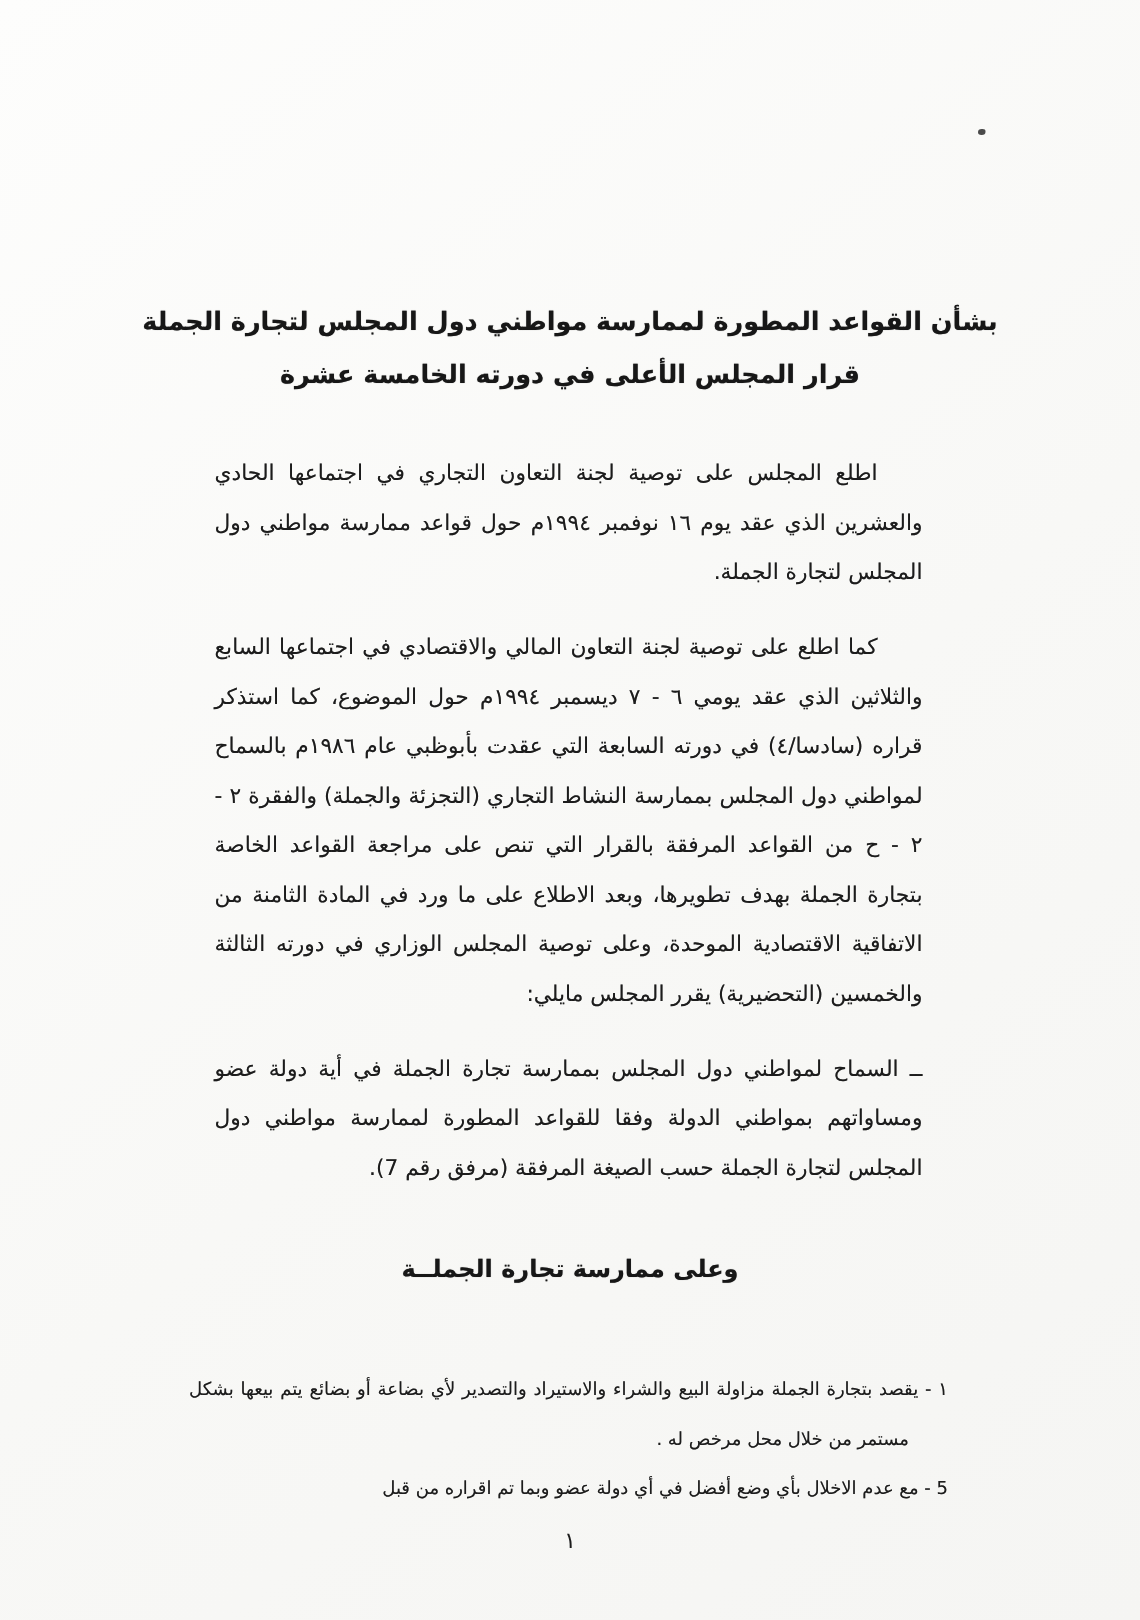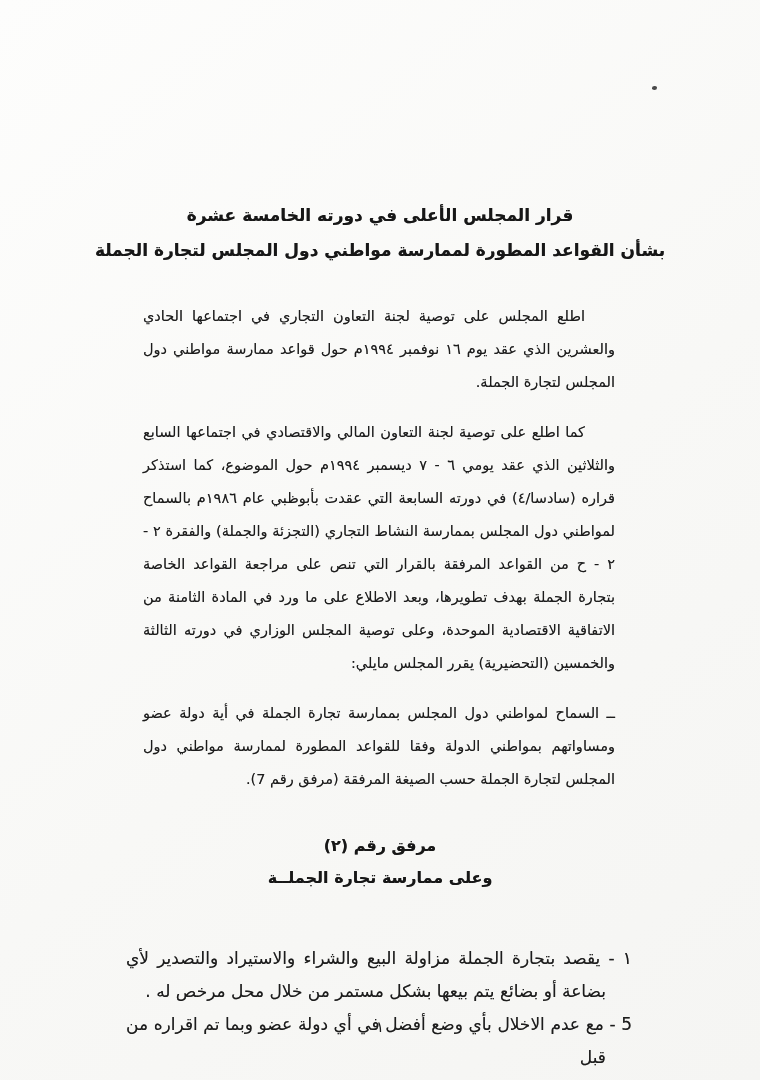--- a/index.html
+++ b/index.html
@@ -71,21 +71,21 @@
     color: #171717;
   }
   .annex-line {
     font-size: 16px;
     line-height: 32px;
     margin: 0;
     text-shadow: 0 0 0.5px rgba(0,0,0,0.55);
   }
   .items-block {
     margin: 48px 128px 0 126px;
-    font-size: 17px;
+    font-size: 12px;
     line-height: 33px;
     text-align: justify;
     color: #1c1c1c;
     text-shadow: 0 0 0.4px rgba(0,0,0,0.45);
   }
   .list-item {
     margin: 0;
     padding-right: 26px;  
     text-indent: -26px;
   }
@@ -102,32 +102,31 @@
 </head>
 <body>
 
 <div class="page">
 
   <span class="scan-speck"></span>
 
   <div class="content">
 
     <div class="title-block">
+      <p class="title-line">بشأن القواعد المطورة لممارسة مواطني دول المجلس لتجارة الجملة</p>
       <p class="title-line">قرار المجلس الأعلى في دورته الخامسة عشرة</p>
-      <p class="title-line">بشأن القواعد المطورة لممارسة مواطني دول المجلس لتجارة الجملة</p>
     </div>
 
     <div class="body-block">
       <p class="para">اطلع المجلس على توصية لجنة التعاون التجاري في اجتماعها الحادي والعشرين الذي عقد يوم ١٦ نوفمبر ١٩٩٤م حول قواعد ممارسة مواطني دول المجلس لتجارة الجملة.</p>
       <p class="para">كما اطلع على توصية لجنة التعاون المالي والاقتصادي في اجتماعها السابع والثلاثين الذي عقد يومي ٦ - ٧ ديسمبر ١٩٩٤م حول الموضوع، كما استذكر قراره (سادسا/٤) في دورته السابعة التي عقدت بأبوظبي عام ١٩٨٦م بالسماح لمواطني دول المجلس بممارسة النشاط التجاري (التجزئة والجملة) والفقرة ٢ - ٢ - ح من القواعد المرفقة بالقرار التي تنص على مراجعة القواعد الخاصة بتجارة الجملة بهدف تطويرها، وبعد الاطلاع على ما ورد في المادة الثامنة من الاتفاقية الاقتصادية الموحدة، وعلى توصية المجلس الوزاري في دورته الثالثة والخمسين (التحضيرية) يقرر المجلس مايلي:</p>
       <p class="para no-indent">ــ السماح لمواطني دول المجلس بممارسة تجارة الجملة في أية دولة عضو ومساواتهم بمواطني الدولة وفقا للقواعد المطورة لممارسة مواطني دول المجلس لتجارة الجملة حسب الصيغة المرفقة (مرفق رقم 7).</p>
     </div>
 
     <div class="annex-heading">
-      <p class="annex-line">مرفق رقم (٢)</p>
       <p class="annex-line">وعلى ممارسة تجارة الجملــة</p>
     </div>
 
     <div class="items-block">
       <p class="list-item">١ - يقصد بتجارة الجملة مزاولة البيع والشراء والاستيراد والتصدير لأي بضاعة أو بضائع يتم بيعها بشكل مستمر من خلال محل مرخص له .</p>
       <p class="list-item">5 - مع عدم الاخلال بأي وضع أفضل في أي دولة عضو وبما تم اقراره من قبل</p>
     </div>
 
   </div>
 

